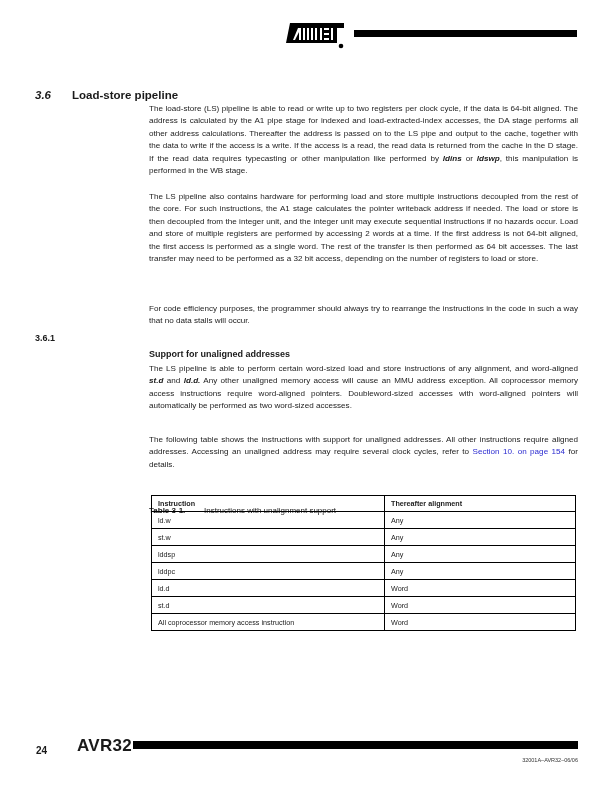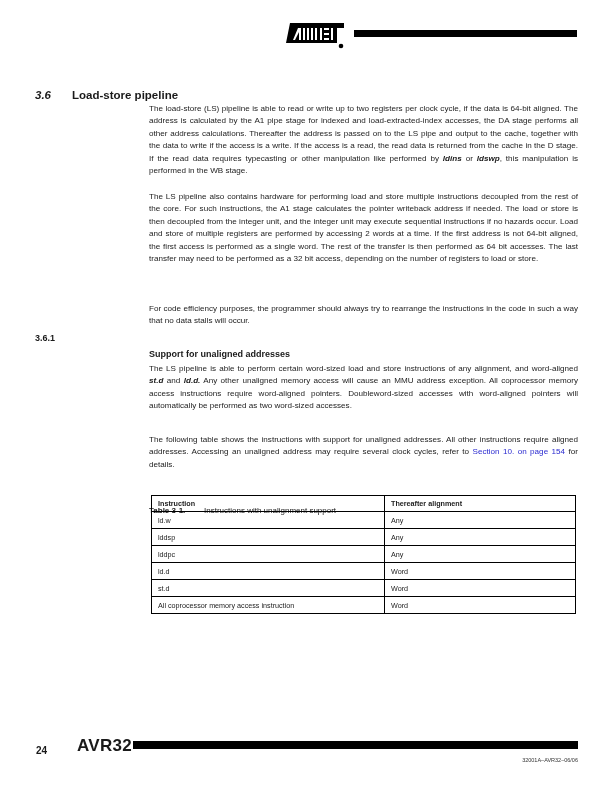--- a/index.html
+++ b/index.html
@@ -100,20 +100,24 @@
       <th class="c1">Instruction</th>
       <th>Thereafter alignment</th>
     </tr>
   </thead>
   <tbody id="table-body">
       <tr>
         <td class="c1">ld.w</td>
         <td>Any</td>
       </tr>
       <tr>
+        <td class="c1">st.w</td>
+        <td>Any</td>
+      </tr>
+      <tr>
         <td class="c1">lddsp</td>
         <td>Any</td>
       </tr>
       <tr>
         <td class="c1">lddpc</td>
         <td>Any</td>
       </tr>
       <tr>
         <td class="c1">ld.d</td>
         <td>Word</td>

